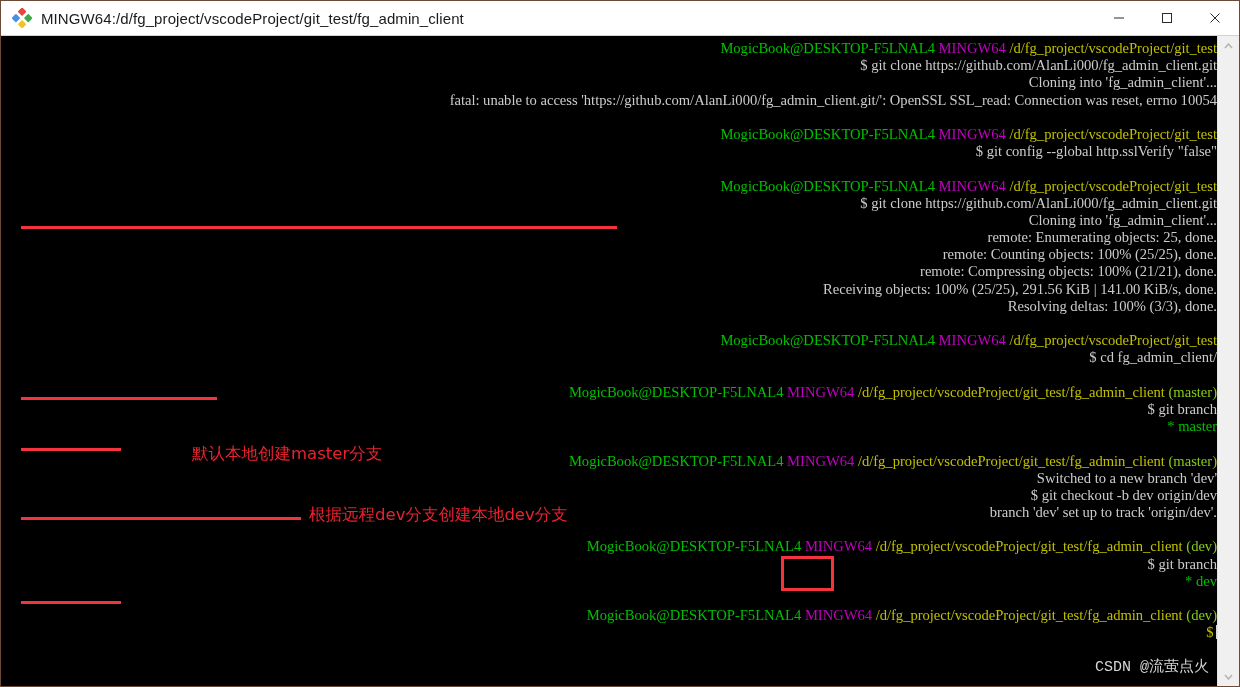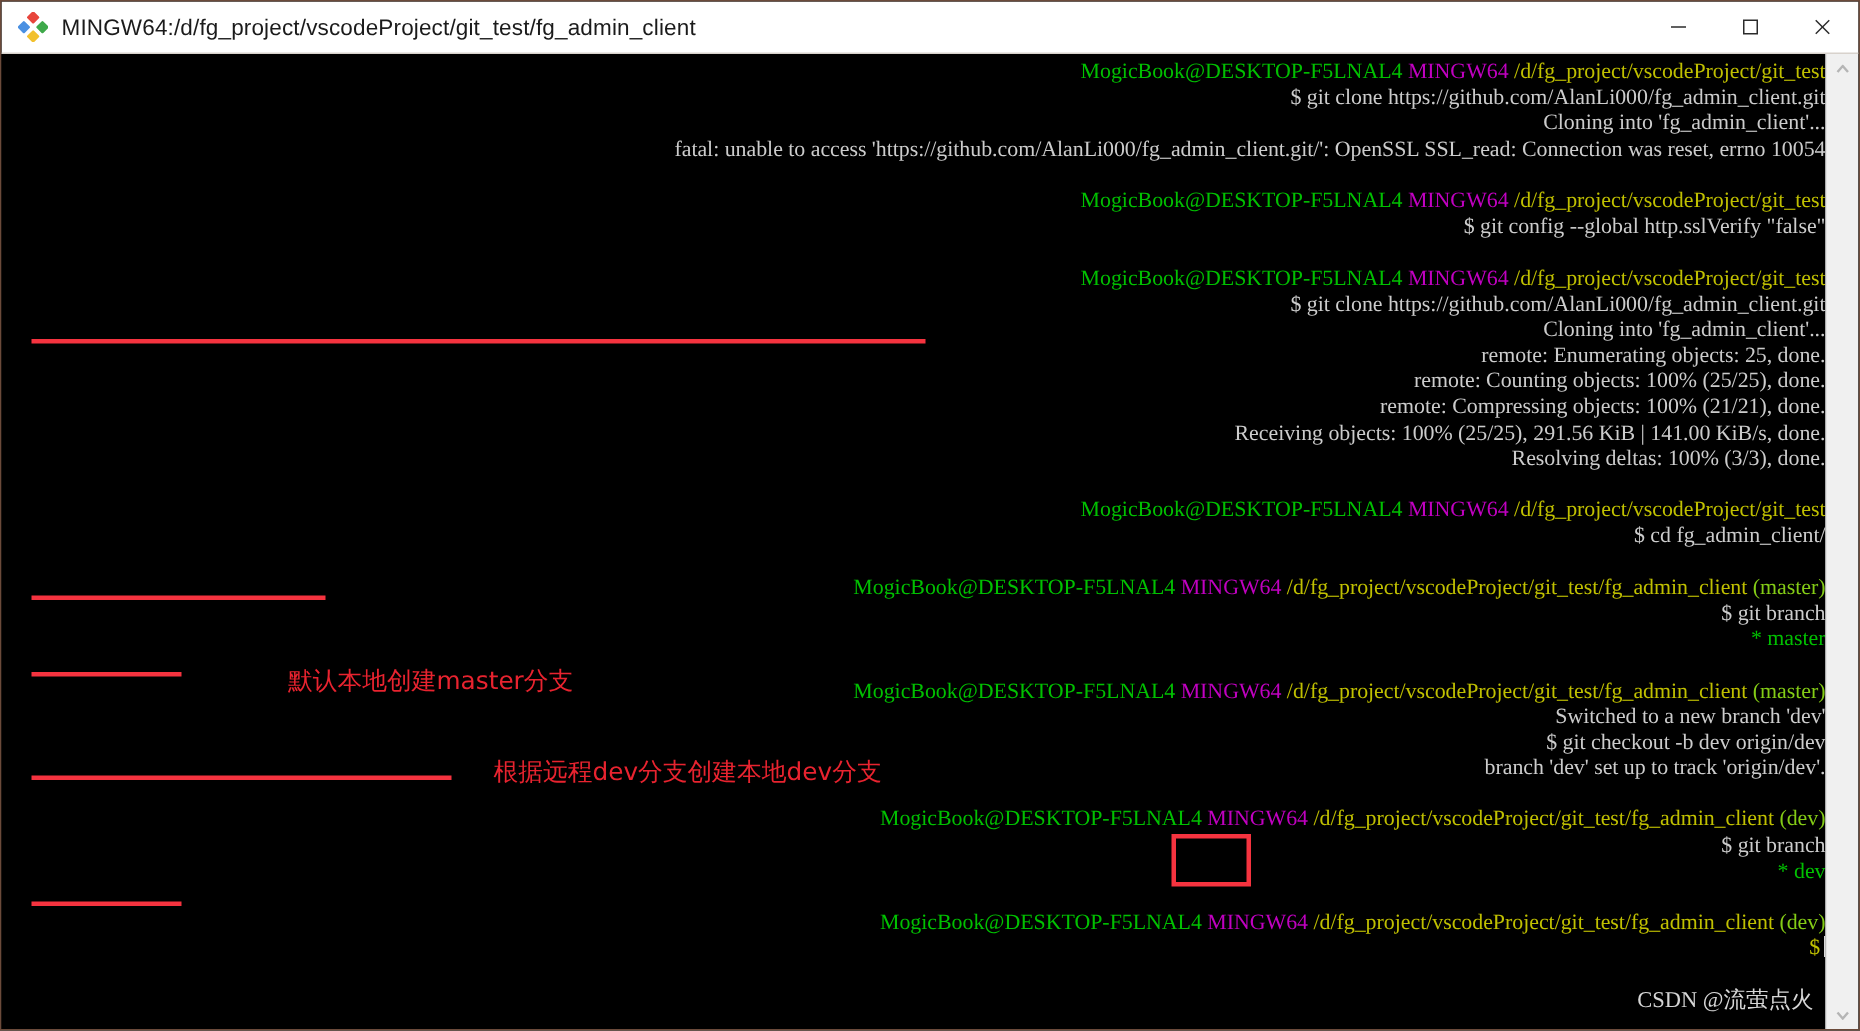--- a/index.html
+++ b/index.html
@@ -129,21 +129,21 @@
     position: absolute;
     border: 3px solid #f5333f;
     box-sizing: border-box;
   }
 
   
   .watermark {
     position: absolute;
     right: 30px;
     bottom: 10px;
-    font-family: Liberation Serif, serif;
+    font-family: Liberation Mono, monospace;
     font-size: 15px;
     color: #d6d6d6;
     white-space: nowrap;
   }
 
   
   .scrollbar {
     position: absolute;
     top: 0;
     right: 0;
@@ -256,21 +256,21 @@
 
     </div>
 
     <div class="underline" style="left:20px; top:190px; width:596px;"></div>
     <div class="underline" style="left:20px; top:361px; width:196px;"></div>
     <div class="underline" style="left:20px; top:412px; width:100px;"></div>
     <div class="underline" style="left:20px; top:481px; width:280px;"></div>
     <div class="underline" style="left:20px; top:565px; width:100px;"></div>
 
     <div class="annot" style="left:143px; top:407px;margin-left:48px;">默认本地创建master分支</div>
-    <div class="annot" style="left:328px; top:468px;">根据远程dev分支创建本地dev分支</div>
+    <div class="annot" style="left:308px; top:468px;">根据远程dev分支创建本地dev分支</div>
 
     <div class="redbox" style="left:780px; top:520px; width:53px; height:35px;"></div>
 
     <div class="watermark">CSDN @流萤点火</div>
 
     <div class="scrollbar">
       <div class="sb-arrow up">
         <svg width="9" height="6" viewBox="0 0 9 6">
           <polyline points="1,5 4.5,1 8,5" fill="none" stroke="#b5b5b5" stroke-width="1.6"></polyline>
         </svg>

